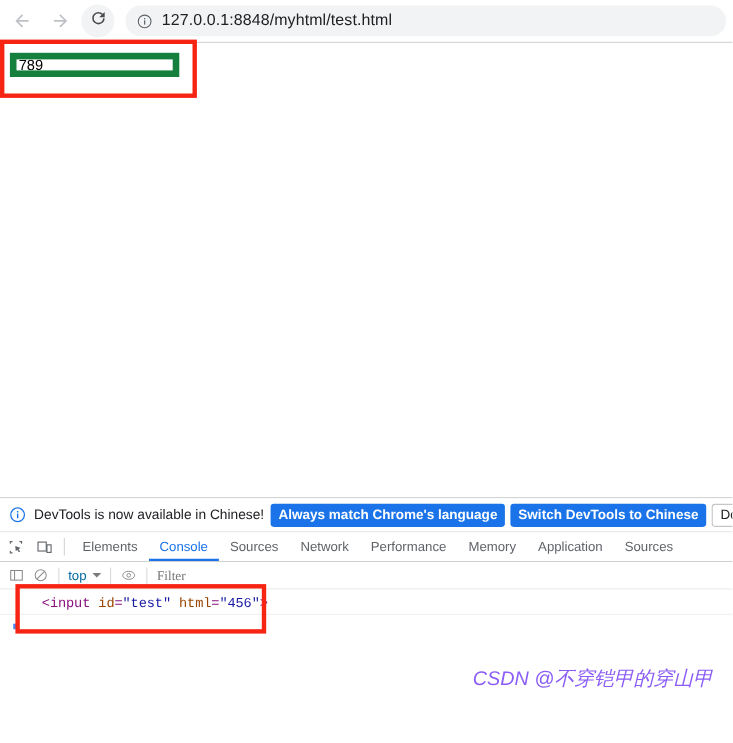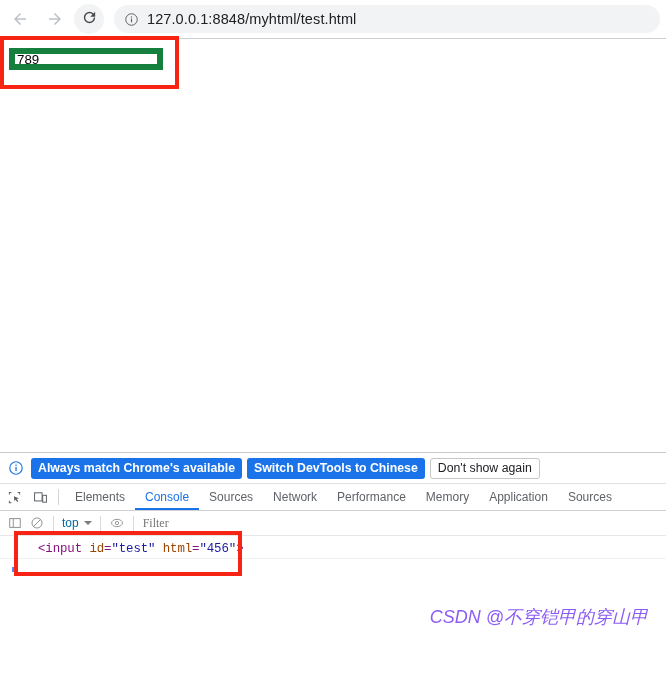--- a/index.html
+++ b/index.html
@@ -302,21 +302,22 @@
   <div class="devtools">
 
     <div class="dt-notify">
       <span class="dt-notify-icon">
         <svg width="16" height="16" viewBox="0 0 24 24">
           <circle cx="12" cy="12" r="9.3" fill="none" stroke="#1a73e8" stroke-width="1.7"></circle>
           <rect x="11.1" y="10.3" width="1.9" height="6.4" fill="#1a73e8"></rect>
           <rect x="11.1" y="6.8" width="1.9" height="2" fill="#1a73e8"></rect>
         </svg>
       </span>
-      <button class="btn-blue">Always match Chrome's available</button>
+      <span class="dt-notify-text">DevTools is now available in Chinese!</span>
+      <button class="btn-blue">Always match Chrome's language</button>
       <button class="btn-blue">Switch DevTools to Chinese</button>
       <button class="btn-plain">Don't show again</button>
     </div>
 
     <div class="dt-tabs">
       <div class="dt-tool-icon">
         <svg width="15" height="15" viewBox="0 0 24 24">
           <path d="M3 3h4v1.6H4.6V7H3V3zm14 0h4v4h-1.6V4.6H17V3zM3 17h1.6v2.4H7V21H3v-4z" fill="#5f6368"></path>
           <path d="M11 10l8 3.2-3.3 1.2 2.4 3.6-1.9 1.2-2.3-3.6-2.2 2.1z" fill="#5f6368"></path>
         </svg>

